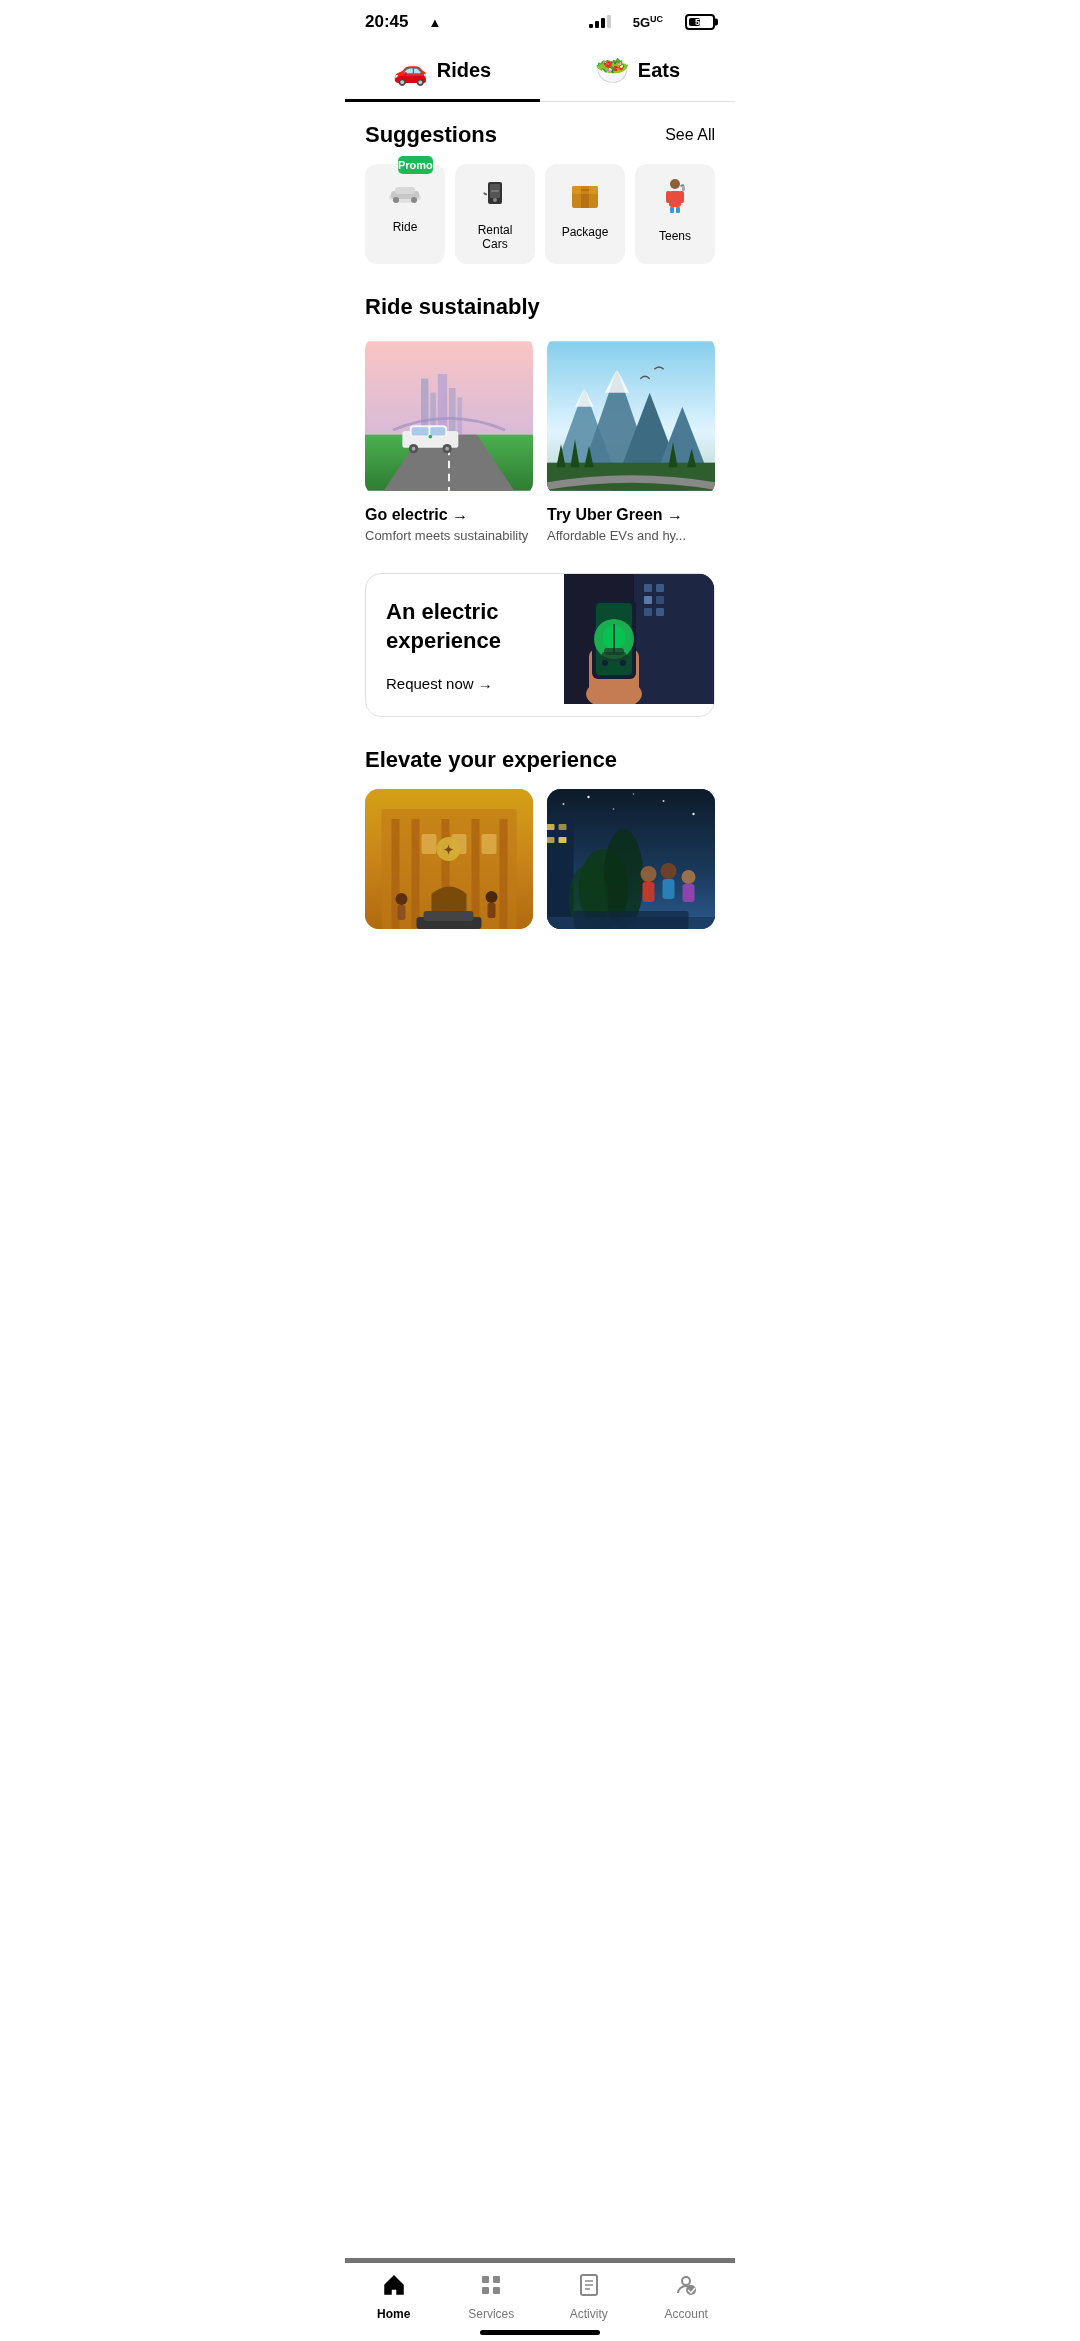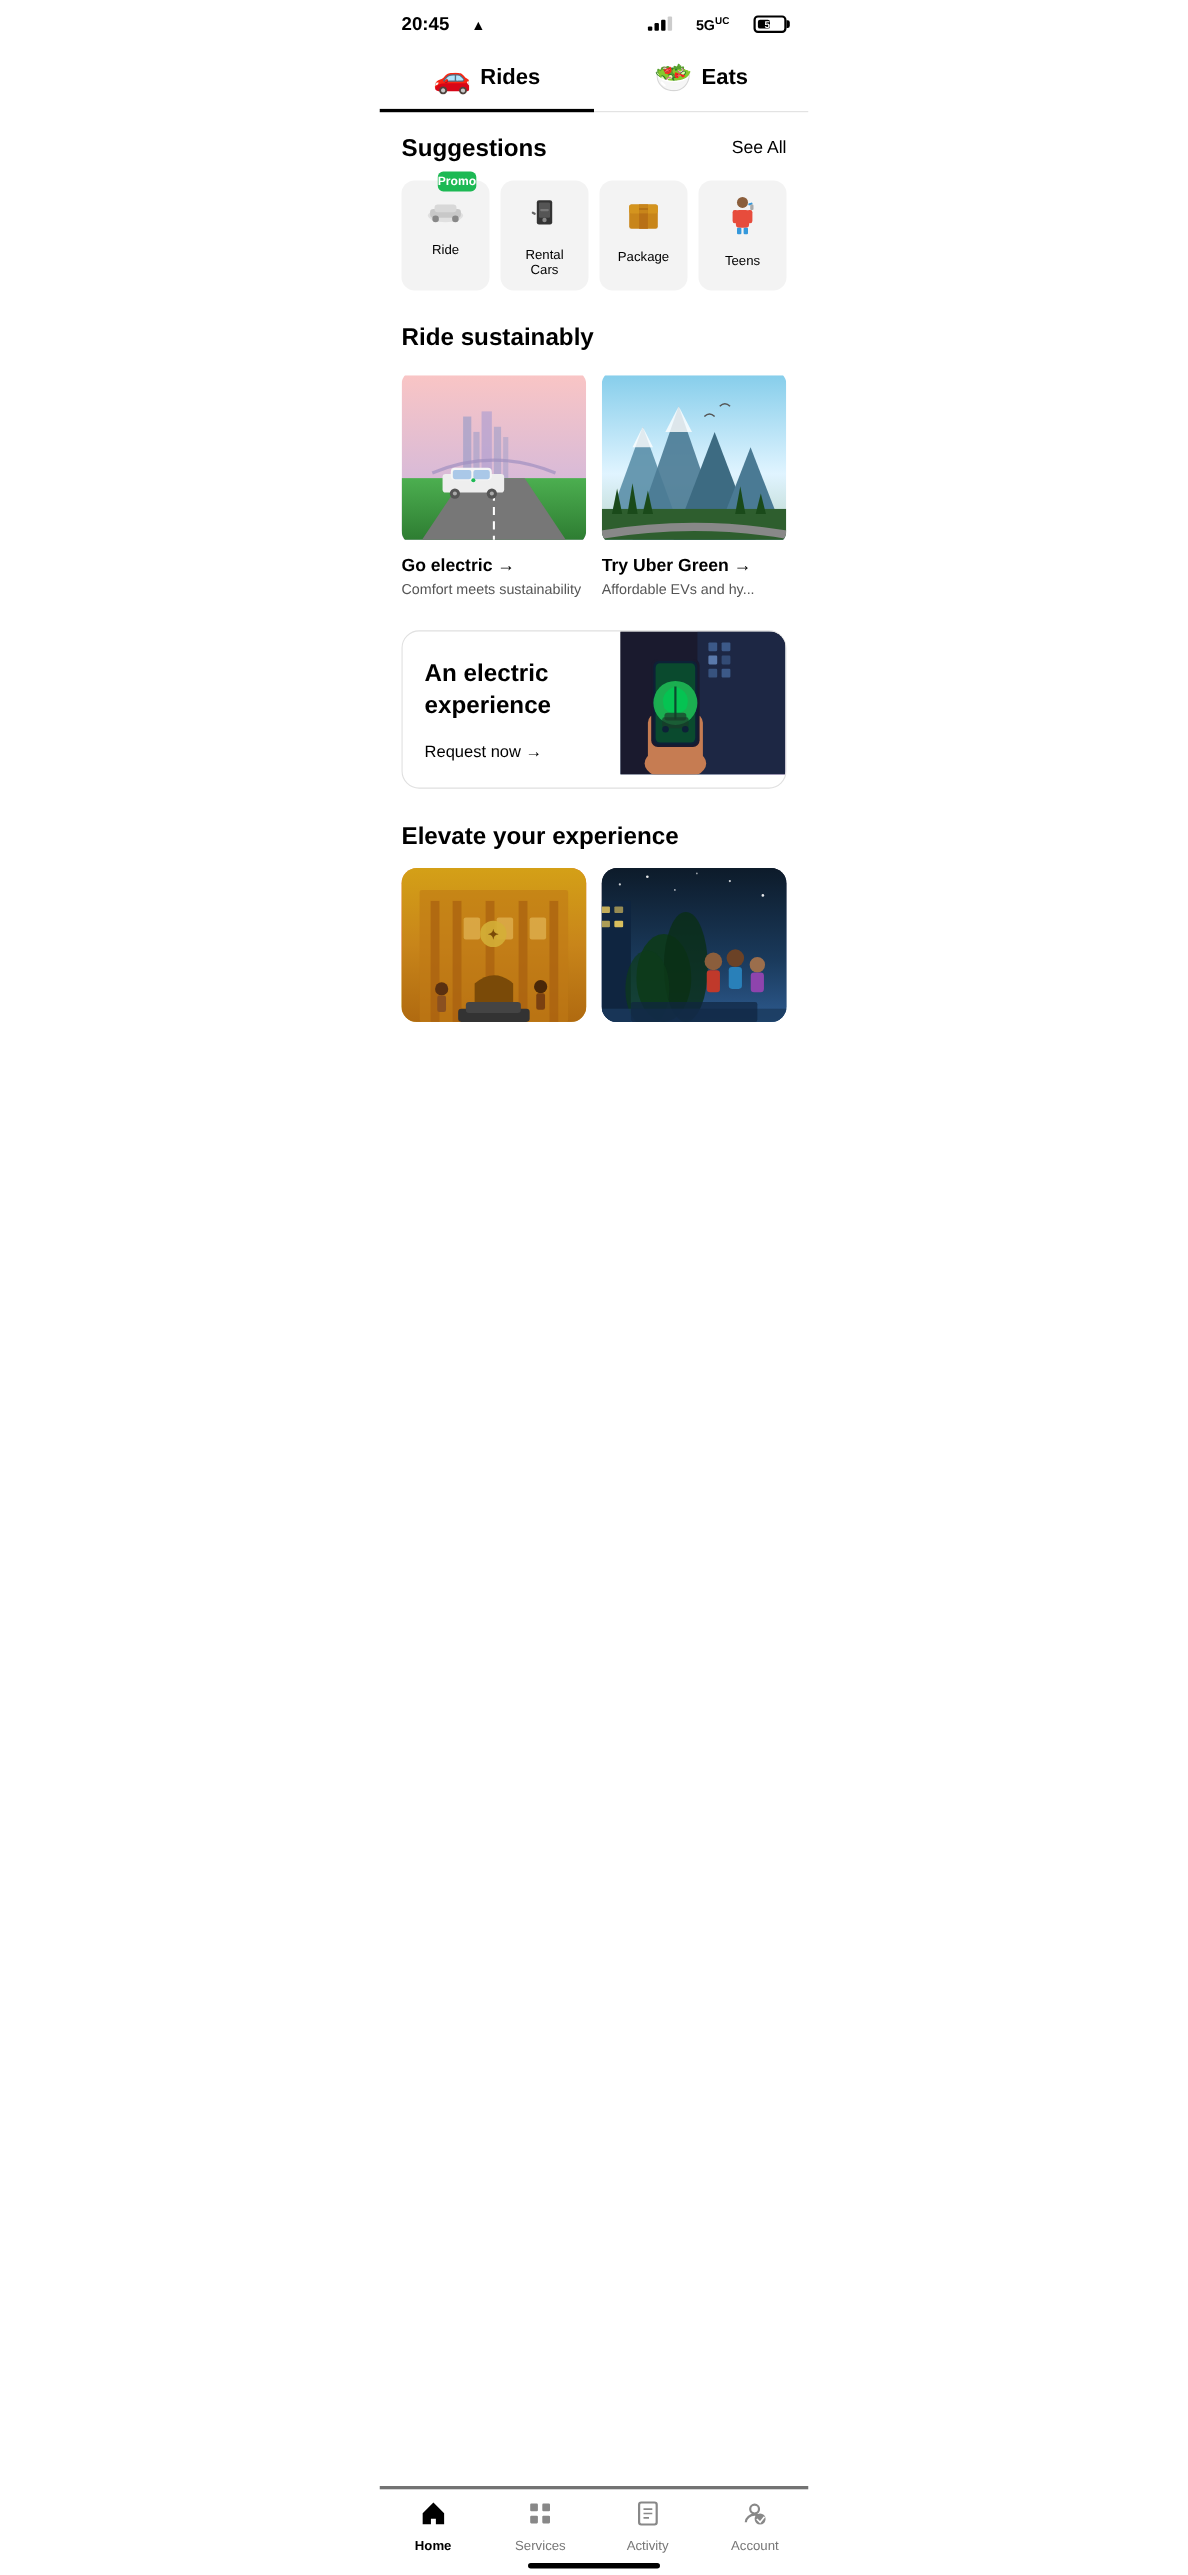--- a/index.html
+++ b/index.html
@@ -235,21 +235,21 @@
       display: flex;
       gap: 14px;
     }
 
     
     .bottom-nav {
       position: fixed;
       bottom: 0;
       width: 390px;
       background: #fff;
-      border-top: 3px solid #737373;
+      border-top: 5px solid #737373;
       display: flex;
       padding: 10px 0 20px;
     }
     .nav-item {
       flex: 1;
       display: flex;
       flex-direction: column;
       align-items: center;
       gap: 4px;
       cursor: pointer;

